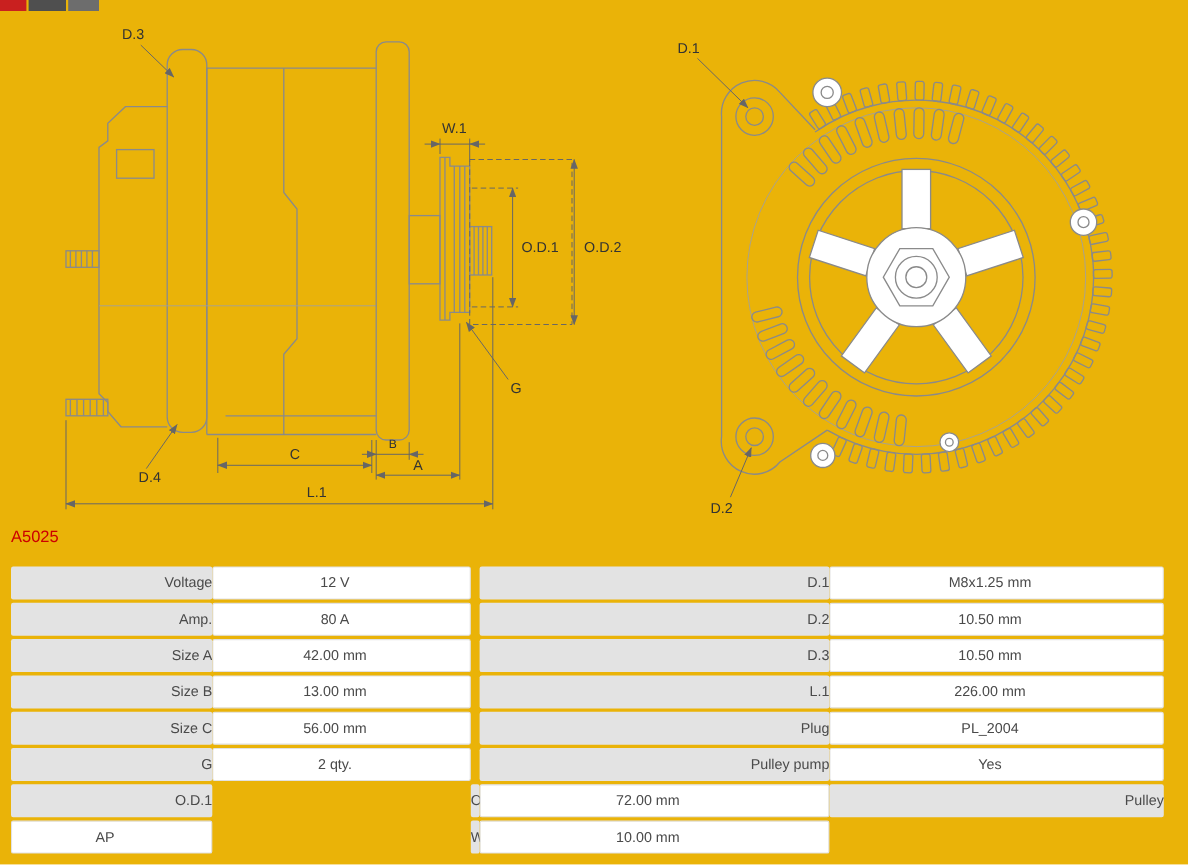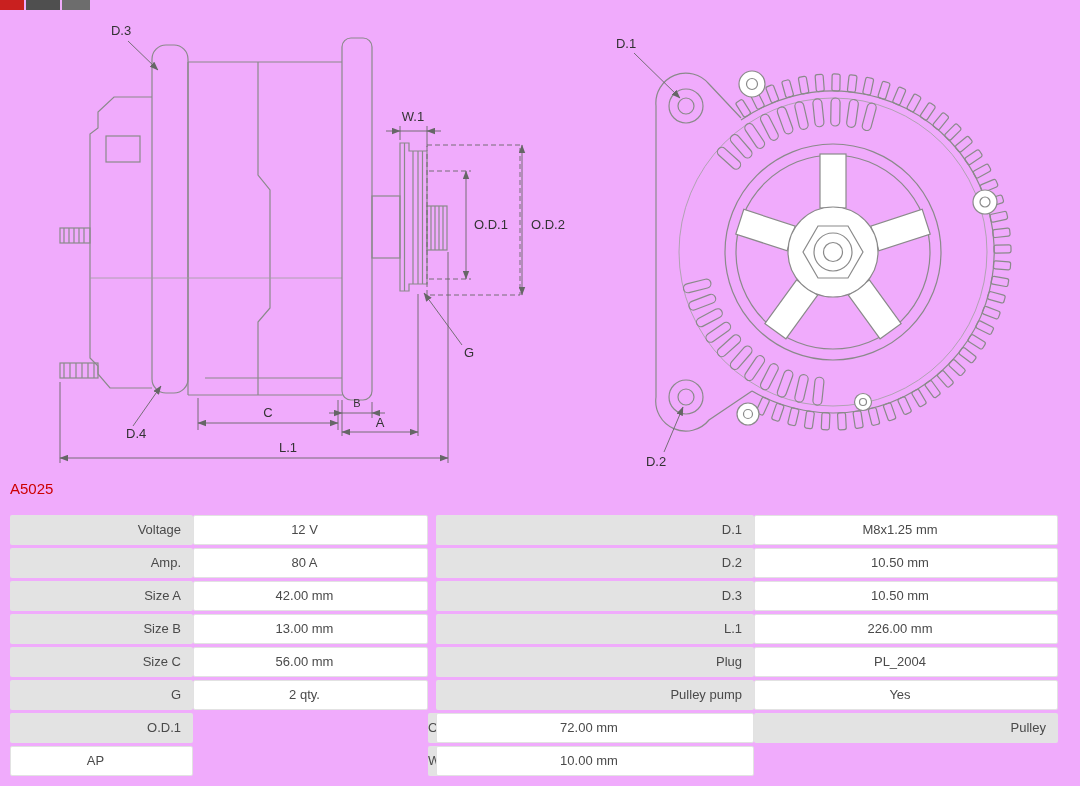--- a/index.html
+++ b/index.html
@@ -1,26 +1,26 @@
 <!DOCTYPE html>
 <html><head>
 <meta charset="utf-8">
 <style>
   *{margin:0;padding:0;box-sizing:border-box}
   html,body{background:#fff}
-  .page{position:relative;width:1080px;height:786px;background:#f0abfc;overflow:hidden;
+  .page{position:relative;width:1080px;height:786px;background:#eab308;overflow:hidden;
         font-family:"Liberation Sans",sans-serif}
   .logo{position:absolute;top:0;left:0;height:10px;display:flex;gap:2px}
   .logo i{display:block;height:10px}
   .drawings{position:absolute;top:0;left:0}
   .part-number{position:absolute;top:480px;left:10px;font-size:15px;color:#cc0000}
   .spec{position:absolute;top:515px;left:10px;display:grid;
         grid-template-columns:183px 235px 8px 318px 304px;
         grid-auto-rows:30px;row-gap:3px;font-size:13px;color:#4a4a4a}
-  .spec .lbl{background:#e3e3e3;border-radius:2px;text-align:right;padding-right:12px;line-height:30px}
+  .spec .lbl{background:#e3e3e3;border-radius:2px;text-align:right;padding-right:0;line-height:30px}
   .spec .val{background:#fff;border:1px solid #e2e2e2;border-radius:2px;text-align:center;
              padding-right:12px;line-height:28px}
   .spec .gap{background:transparent}
   svg .draw{stroke:#8a8a8a;fill:none;stroke-width:1.2}
   svg .thin{stroke:#9f9f9f;stroke-width:.8}
   svg .dim{stroke:#666;fill:none;stroke-width:.9}
   svg .dash{stroke-dasharray:5 3}
   svg text{fill:#333;font-size:13px;font-family:"Liberation Sans",sans-serif;stroke:none}
   svg text.sm{font-size:11px}
 </style>

